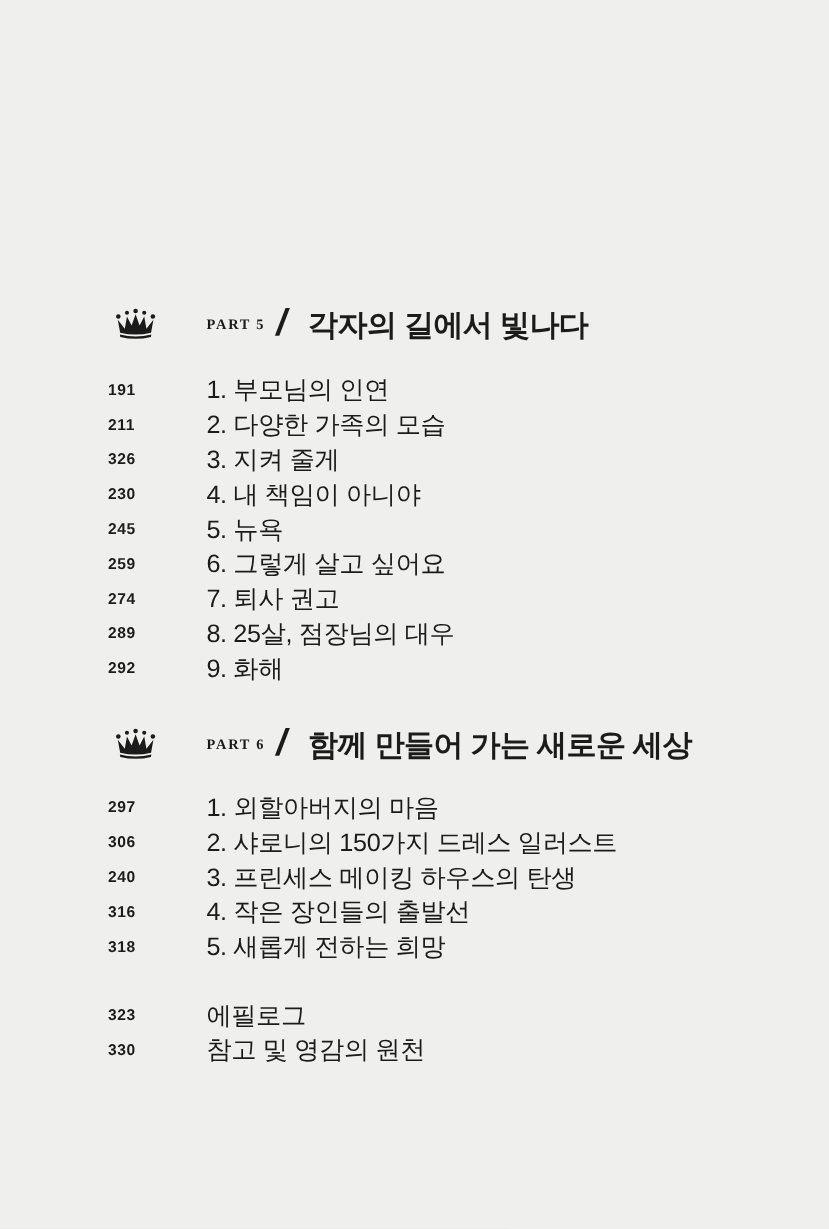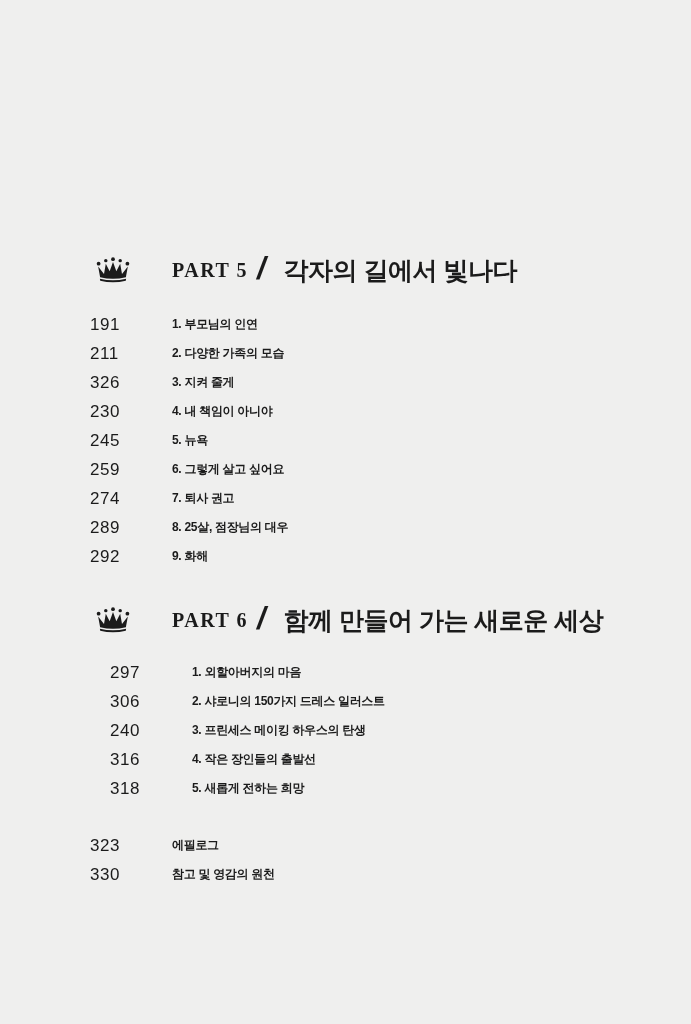--- a/index.html
+++ b/index.html
@@ -34,59 +34,59 @@
     display:inline-flex;
     align-items:center;
     justify-content:center;
     flex:0 0 36px;
   }
   .crown svg{display:block;}
   .crown path,.crown circle{fill:var(--ink);}
   .part-label{
     margin-left:41px;
     font-family:"Liberation Serif","DejaVu Serif",serif;
-    font-size:20px;
+    font-size:12px;
     font-weight:700;
     letter-spacing:1.5px;
     white-space:nowrap;
   }
   .slash{
     margin-left:9px;
     font-size:31px;
     font-weight:700;
     font-style:italic;
     line-height:1;
     transform:translateY(-2px);
   }
   .part-title{
     margin-left:18px;
     font-size:25px;
     font-weight:800;
     letter-spacing:-0.5px;
     white-space:nowrap;
   }
   .chapter-list{margin-top:20px;}
-  .chapter-list.second{margin-top:18px;margin-left:20px;}
+  .chapter-list.second{margin-top:18px;}
   .back-matter{margin-top:28px;}
   .sec2{margin-top:29px;}
   .row{
     height:29px;
     display:flex;
     align-items:center;
     padding-left:90px;
   }
   .num{
     flex:0 0 82px;
-    font-size:17px;
+    font-size:13px;
+    font-weight:700;
+    letter-spacing:0.5px;
+  }
+  .ch-title{
+    font-size:21px;
     font-weight:400;
-    letter-spacing:0.5px;
-  }
-  .ch-title{
-    font-size:12px;
-    font-weight:700;
     letter-spacing:-0.3px;
     white-space:nowrap;
   }
 </style>
 </head>
 <body>
 
 <div class="page">
 
   <div class="heading">

